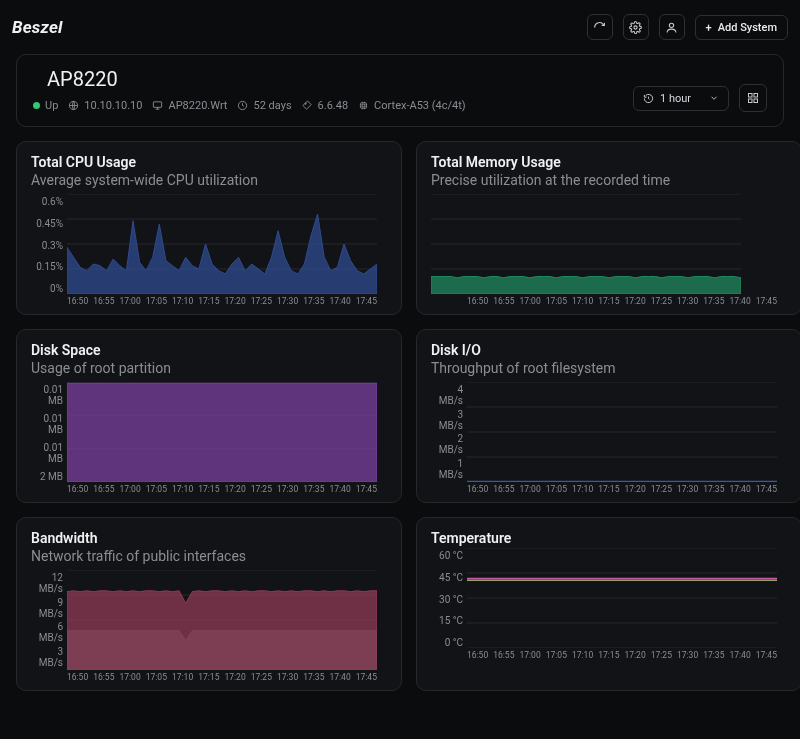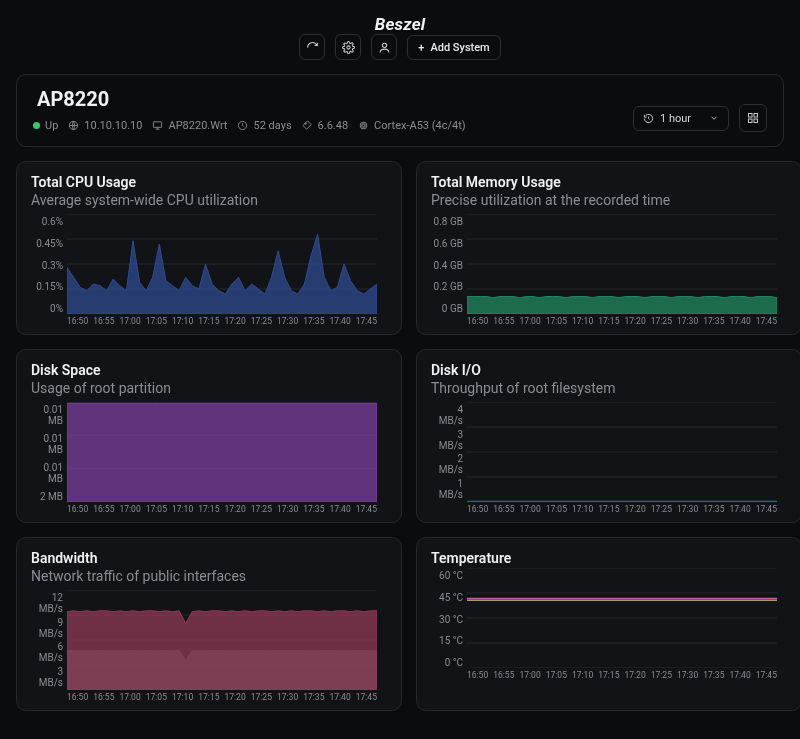--- a/index.html
+++ b/index.html
@@ -16,21 +16,20 @@
   margin: 0; padding: 0;
   background: var(--bg);
   color: var(--text);
   font-family: -apple-system, BlinkMacSystemFont, "Segoe UI", Roboto, Helvetica, Arial, sans-serif;
   font-size: 12px;
   width: 800px;
 }
 .topbar {
   display: flex; align-items: center; justify-content: space-between;
   padding: 14px 12px;
-  flex-direction: column;
 }
 .brand { font-size: 17px; font-weight: 700; font-style: italic; letter-spacing: .2px; }
 .top-right { display: flex; align-items: center; gap: 10px; }
 .icon-btn {
   width: 26px; height: 26px; display: flex; align-items: center; justify-content: center;
   border: 1px solid var(--accent-border); border-radius: 6px; color: #c7c9cd;
   cursor: pointer;
 }
 .add-btn {
   display: flex; align-items: center; gap: 6px;
@@ -38,21 +37,21 @@
   padding: 5px 10px; font-size: 11px; font-weight: 500; color: #eaebef;
   cursor: pointer;
 }
 .sysheader {
   margin: 0 16px 14px 16px;
   border: 1px solid var(--panel-border);
   border-radius: 10px;
   padding: 12px 16px 14px 16px;
   display: flex; justify-content: space-between; align-items: flex-end;
 }
-.sys-left h1 { margin: 0 0 8px 4px; font-size: 20px; font-weight: 700; }
+.sys-left h1 { margin: 0 0 8px 14px; font-size: 20px; font-weight: 400; }
 .sys-meta { display: flex; flex-wrap: wrap; align-items: center; gap: 10px; color: var(--muted); font-size: 11px; }
 .sys-meta .pill { display: flex; align-items: center; gap: 5px; }
 .dot { width: 7px; height: 7px; border-radius: 50%; background: #2ecc71; display: inline-block; }
 .sys-right { display: flex; align-items: center; gap: 10px; }
 .range-select {
   display: flex; align-items: center; gap: 8px;
   border: 1px solid var(--accent-border); border-radius: 6px;
   padding: 5px 9px; font-size: 11px; color: #d7d9dd; min-width: 96px; justify-content: space-between;
   cursor: pointer;
 }
@@ -218,27 +217,20 @@
         <div>17:30</div>
         <div>17:35</div>
         <div>17:40</div>
         <div>17:45</div>
       </div>
   </div>
   <div class="card">
     <h2>Total Memory Usage</h2>
     <div class="sub">Precise utilization at the recorded time</div>
     <div class="chart-wrap">
-      <div class="yaxis" style="height:100px">
-          <div>0.8 GB</div>
-          <div>0.6 GB</div>
-          <div>0.4 GB</div>
-          <div>0.2 GB</div>
-          <div>0 GB</div>
-        </div>
       <div class="plot">
         <svg width="310" height="100">
           <line class="gridline" x1="0" y1="0" x2="310" y2="0"></line>
             <line class="gridline" x1="0" y1="25" x2="310" y2="25"></line>
             <line class="gridline" x1="0" y1="50" x2="310" y2="50"></line>
             <line class="gridline" x1="0" y1="75" x2="310" y2="75"></line>
             <line class="gridline" x1="0" y1="100" x2="310" y2="100"></line>
           <path d="M0.0 82.5 L6.6 82.5 L13.2 82.5 L19.8 82.5 L26.4 83.8 L33.0 82.5 L39.6 82.5 L46.2 82.5 L52.8 83.8 L59.4 82.5 L66.0 82.5 L72.6 83.8 L79.1 82.5 L85.7 82.5 L92.3 82.5 L98.9 83.8 L105.5 82.5 L112.1 82.5 L118.7 82.5 L125.3 83.8 L131.9 82.5 L138.5 82.5 L145.1 82.5 L151.7 83.8 L158.3 82.5 L164.9 82.5 L171.5 82.5 L178.1 83.8 L184.7 82.5 L191.3 82.5 L197.9 82.5 L204.5 83.8 L211.1 82.5 L217.7 82.5 L224.3 82.5 L230.9 83.8 L237.4 82.5 L244.0 82.5 L250.6 82.5 L257.2 83.8 L263.8 82.5 L270.4 82.5 L277.0 82.5 L283.6 83.8 L290.2 82.5 L296.8 82.5 L303.4 82.5 L310.0 83.8 L 310 100 L 0 100 Z" fill="#1f8a5f" fill-opacity="0.75" stroke="#1f8a5f" stroke-width="1"></path>
         </svg>
       </div>

